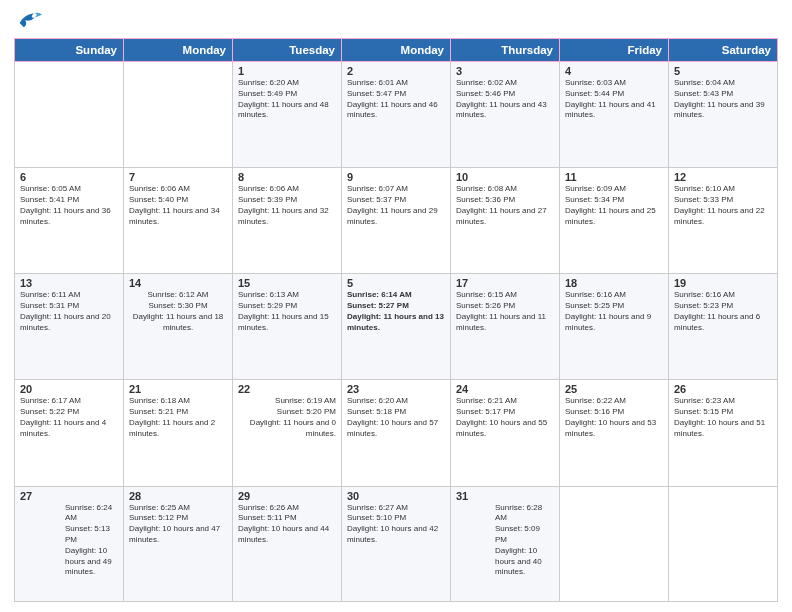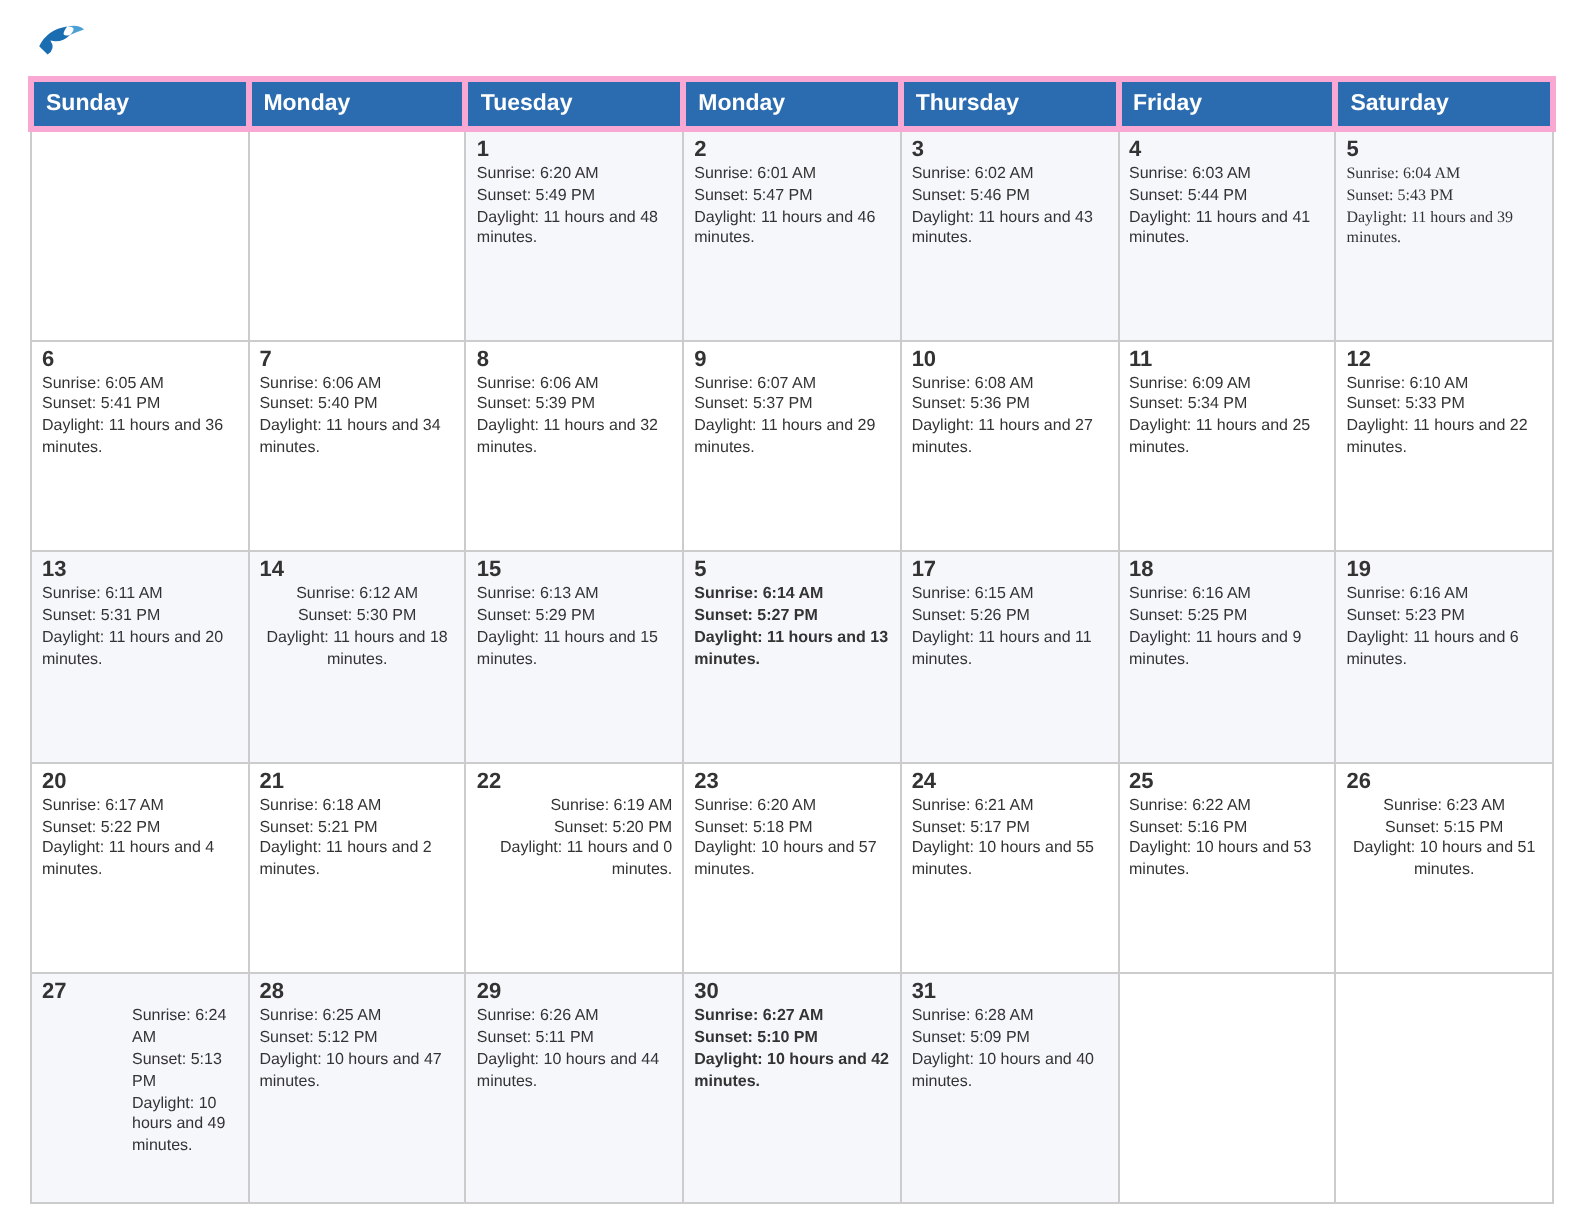--- a/index.html
+++ b/index.html
@@ -49,22 +49,22 @@
       width: 100%;
       border-collapse: collapse;
       flex: 1;
     }
     thead tr th {
       background-color: #2b6cb0;
       color: #fff;
       font-size: 11.5px;
       font-weight: bold;
       padding: 5px 6px;
-      text-align: left;
-      border: 3px solid #f9a8d4;
+      text-align: right;
+      border: 1px solid #f9a8d4;
     }
     tbody tr td {
       border: 1px solid #ccc;
       vertical-align: top;
       padding: 3px 5px;
       width: calc(100% / 7);
       font-size: 8.5px;
       color: #333;
       background: #fff;
       height: 88px;
@@ -147,21 +147,21 @@
 Daylight: 11 hours and 43 minutes.</div>
           </td>
           <td>
             <span class="day-number">4</span>
             <div class="day-info" style="white-space: pre-line;">Sunrise: 6:03 AM
 Sunset: 5:44 PM
 Daylight: 11 hours and 41 minutes.</div>
           </td>
           <td>
             <span class="day-number">5</span>
-            <div class="day-info" style="white-space: pre-line; font-family: Liberation Serif, serif;">Sunrise: 6:04 AM
+            <div class="day-info" style="white-space: pre-line;">Sunrise: 6:04 AM
 Sunset: 5:43 PM
 Daylight: 11 hours and 39 minutes.</div>
           </td>
         </tr>
         <tr>
           <td>
             <span class="day-number">6</span>
             <div class="day-info" style="white-space: pre-line;">Sunrise: 6:05 AM
 Sunset: 5:41 PM
 Daylight: 11 hours and 36 minutes.</div>
@@ -279,21 +279,21 @@
 Daylight: 10 hours and 55 minutes.</div>
           </td>
           <td>
             <span class="day-number">25</span>
             <div class="day-info" style="white-space: pre-line;">Sunrise: 6:22 AM
 Sunset: 5:16 PM
 Daylight: 10 hours and 53 minutes.</div>
           </td>
           <td>
             <span class="day-number">26</span>
-            <div class="day-info" style="white-space: pre-line; text-align: center;">Sunrise: 6:23 AM
+            <div class="day-info" style="white-space: pre-line;">Sunrise: 6:23 AM
 Sunset: 5:15 PM
 Daylight: 10 hours and 51 minutes.</div>
           </td>
         </tr>
         <tr>
           <td>
             <span class="day-number">27</span>
             <div class="day-info" style="white-space: pre-line; margin-left: 45px;">Sunrise: 6:24 AM
 Sunset: 5:13 PM
 Daylight: 10 hours and 49 minutes.</div>
@@ -305,27 +305,27 @@
 Daylight: 10 hours and 47 minutes.</div>
           </td>
           <td>
             <span class="day-number">29</span>
             <div class="day-info" style="white-space: pre-line;">Sunrise: 6:26 AM
 Sunset: 5:11 PM
 Daylight: 10 hours and 44 minutes.</div>
           </td>
           <td>
             <span class="day-number">30</span>
-            <div class="day-info" style="white-space: pre-line; font-weight: bold;">Sunrise: 6:27 AM
+            <div class="day-info" style="white-space: pre-line;">Sunrise: 6:27 AM
 Sunset: 5:10 PM
 Daylight: 10 hours and 42 minutes.</div>
           </td>
           <td>
             <span class="day-number">31</span>
-            <div class="day-info" style="white-space: pre-line;">Sunrise: 6:28 AM
+            <div class="day-info" style="white-space: pre-line; margin-left: 39px;">Sunrise: 6:28 AM
 Sunset: 5:09 PM
 Daylight: 10 hours and 40 minutes.</div>
           </td>
           <td class="empty-cell"></td>
           <td class="empty-cell"></td>
         </tr>
       </tbody>
   </table>
 </div>
 

